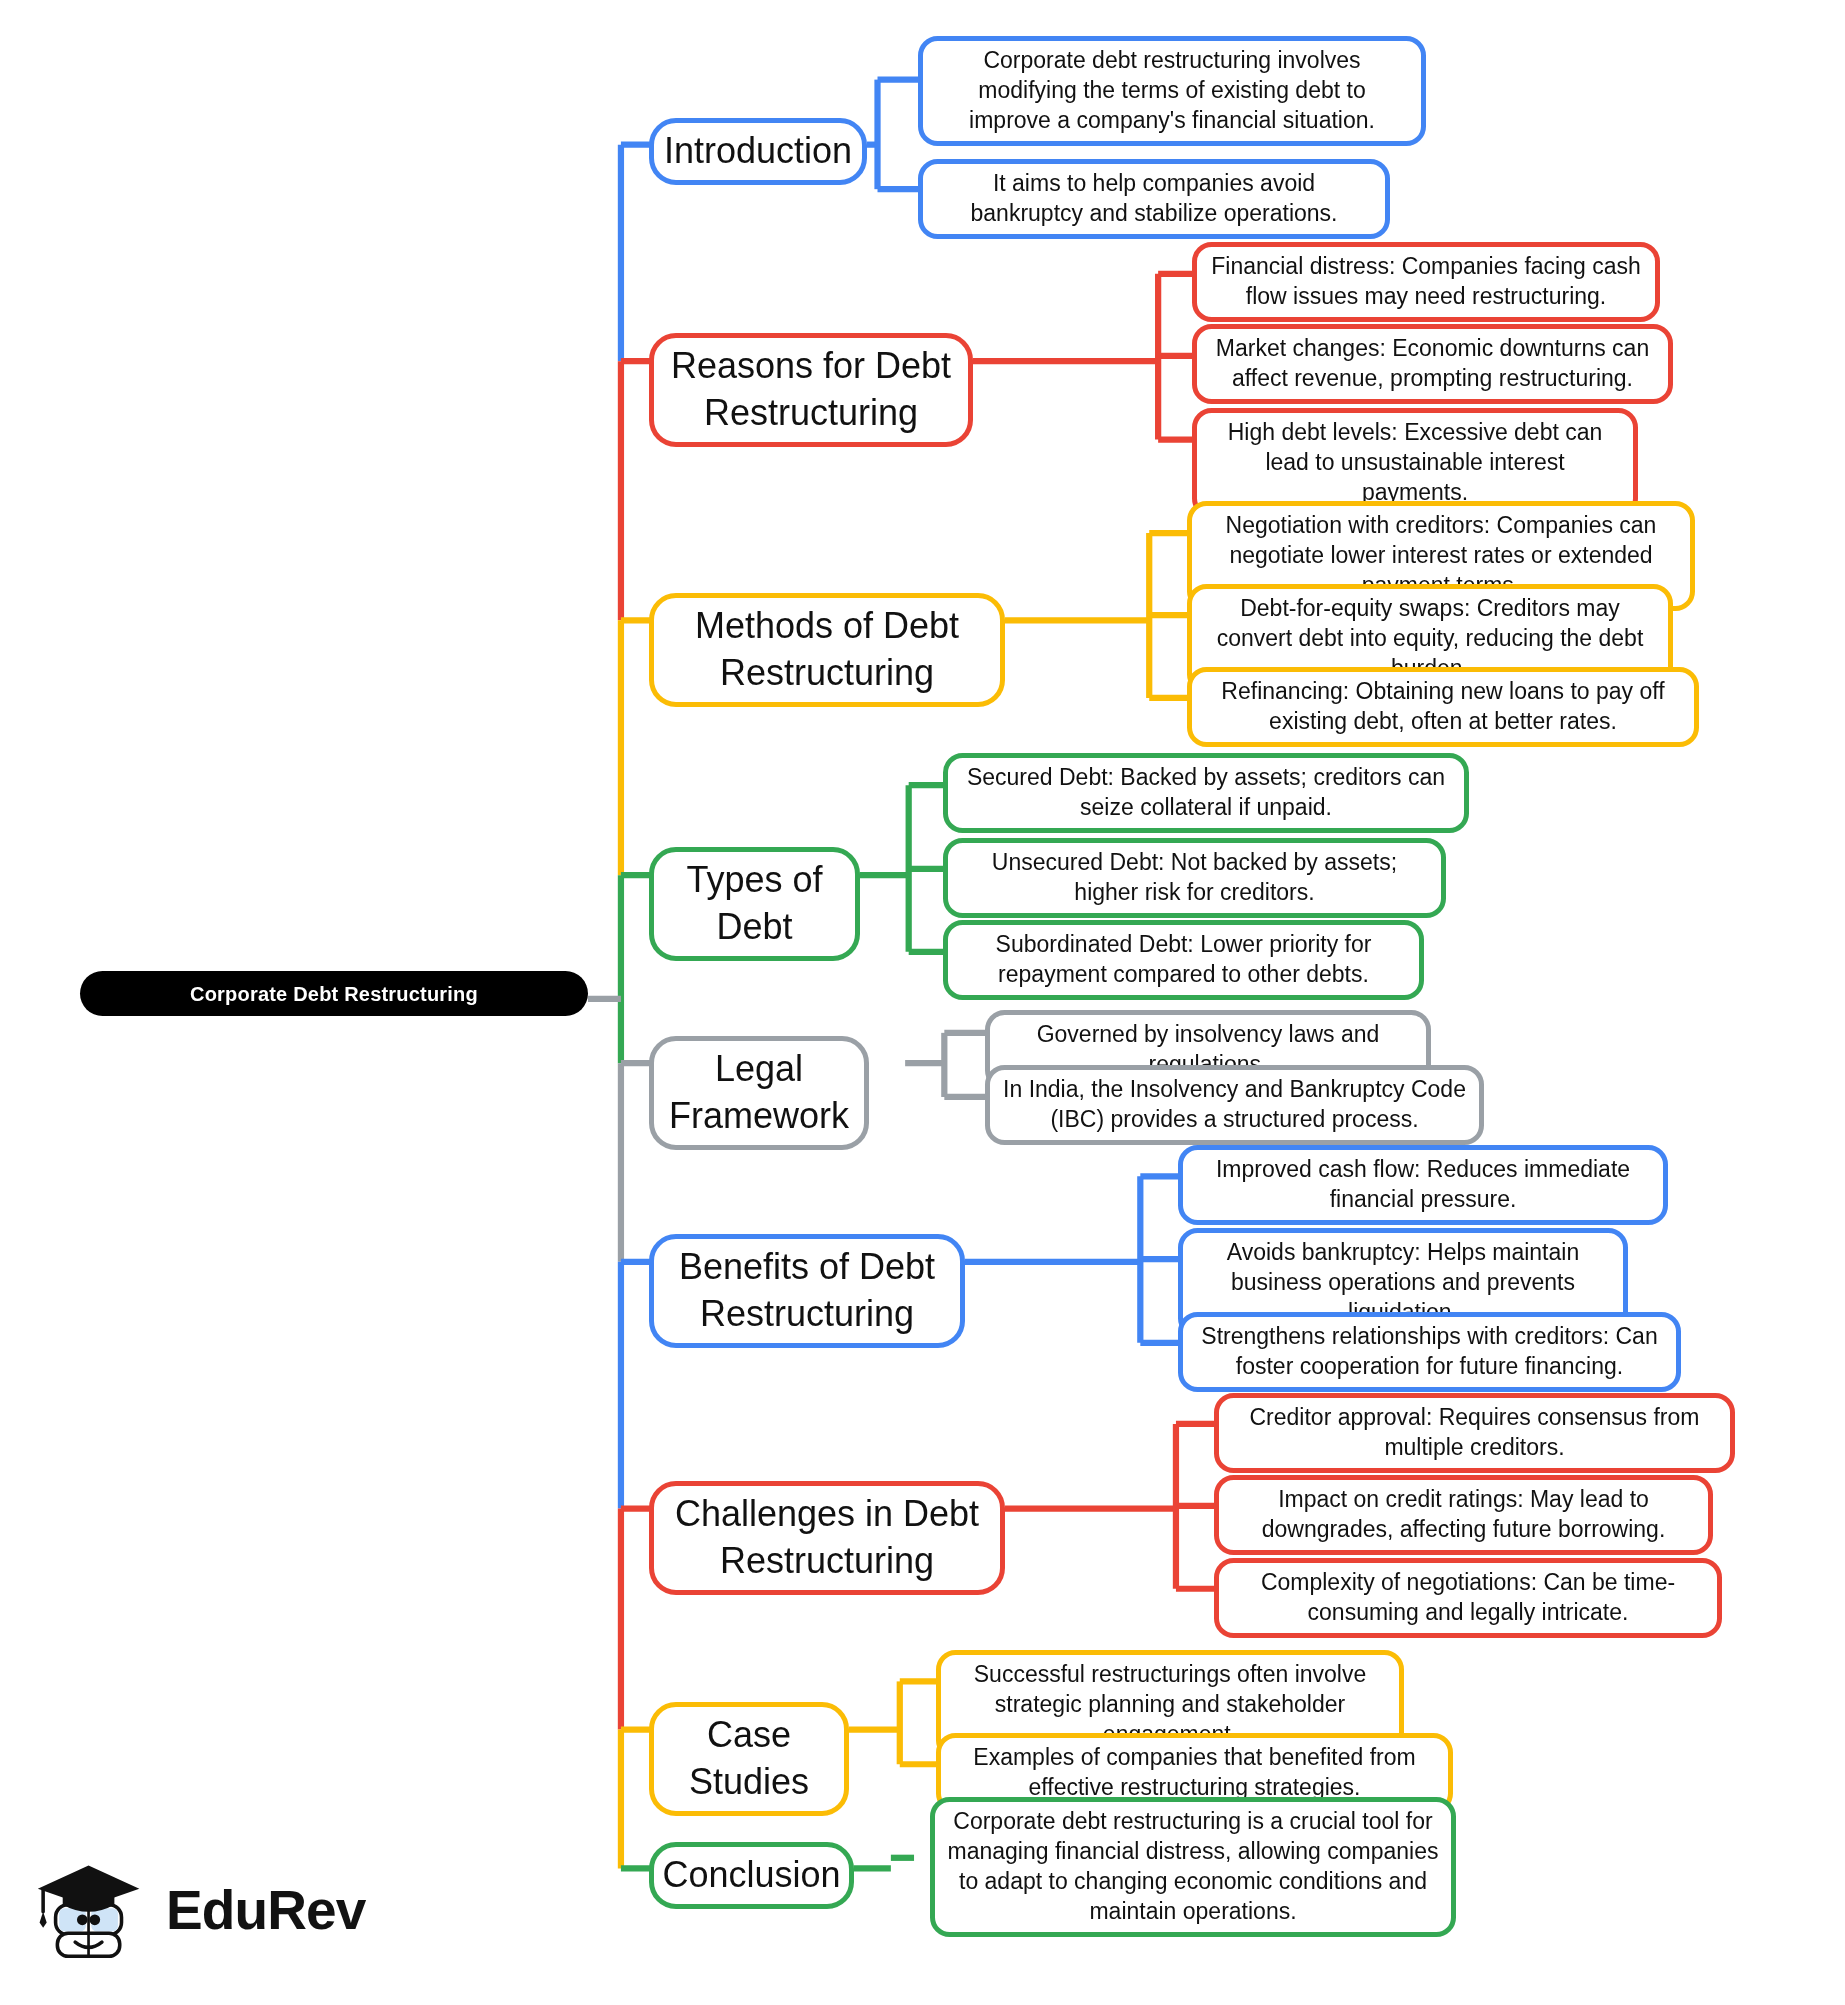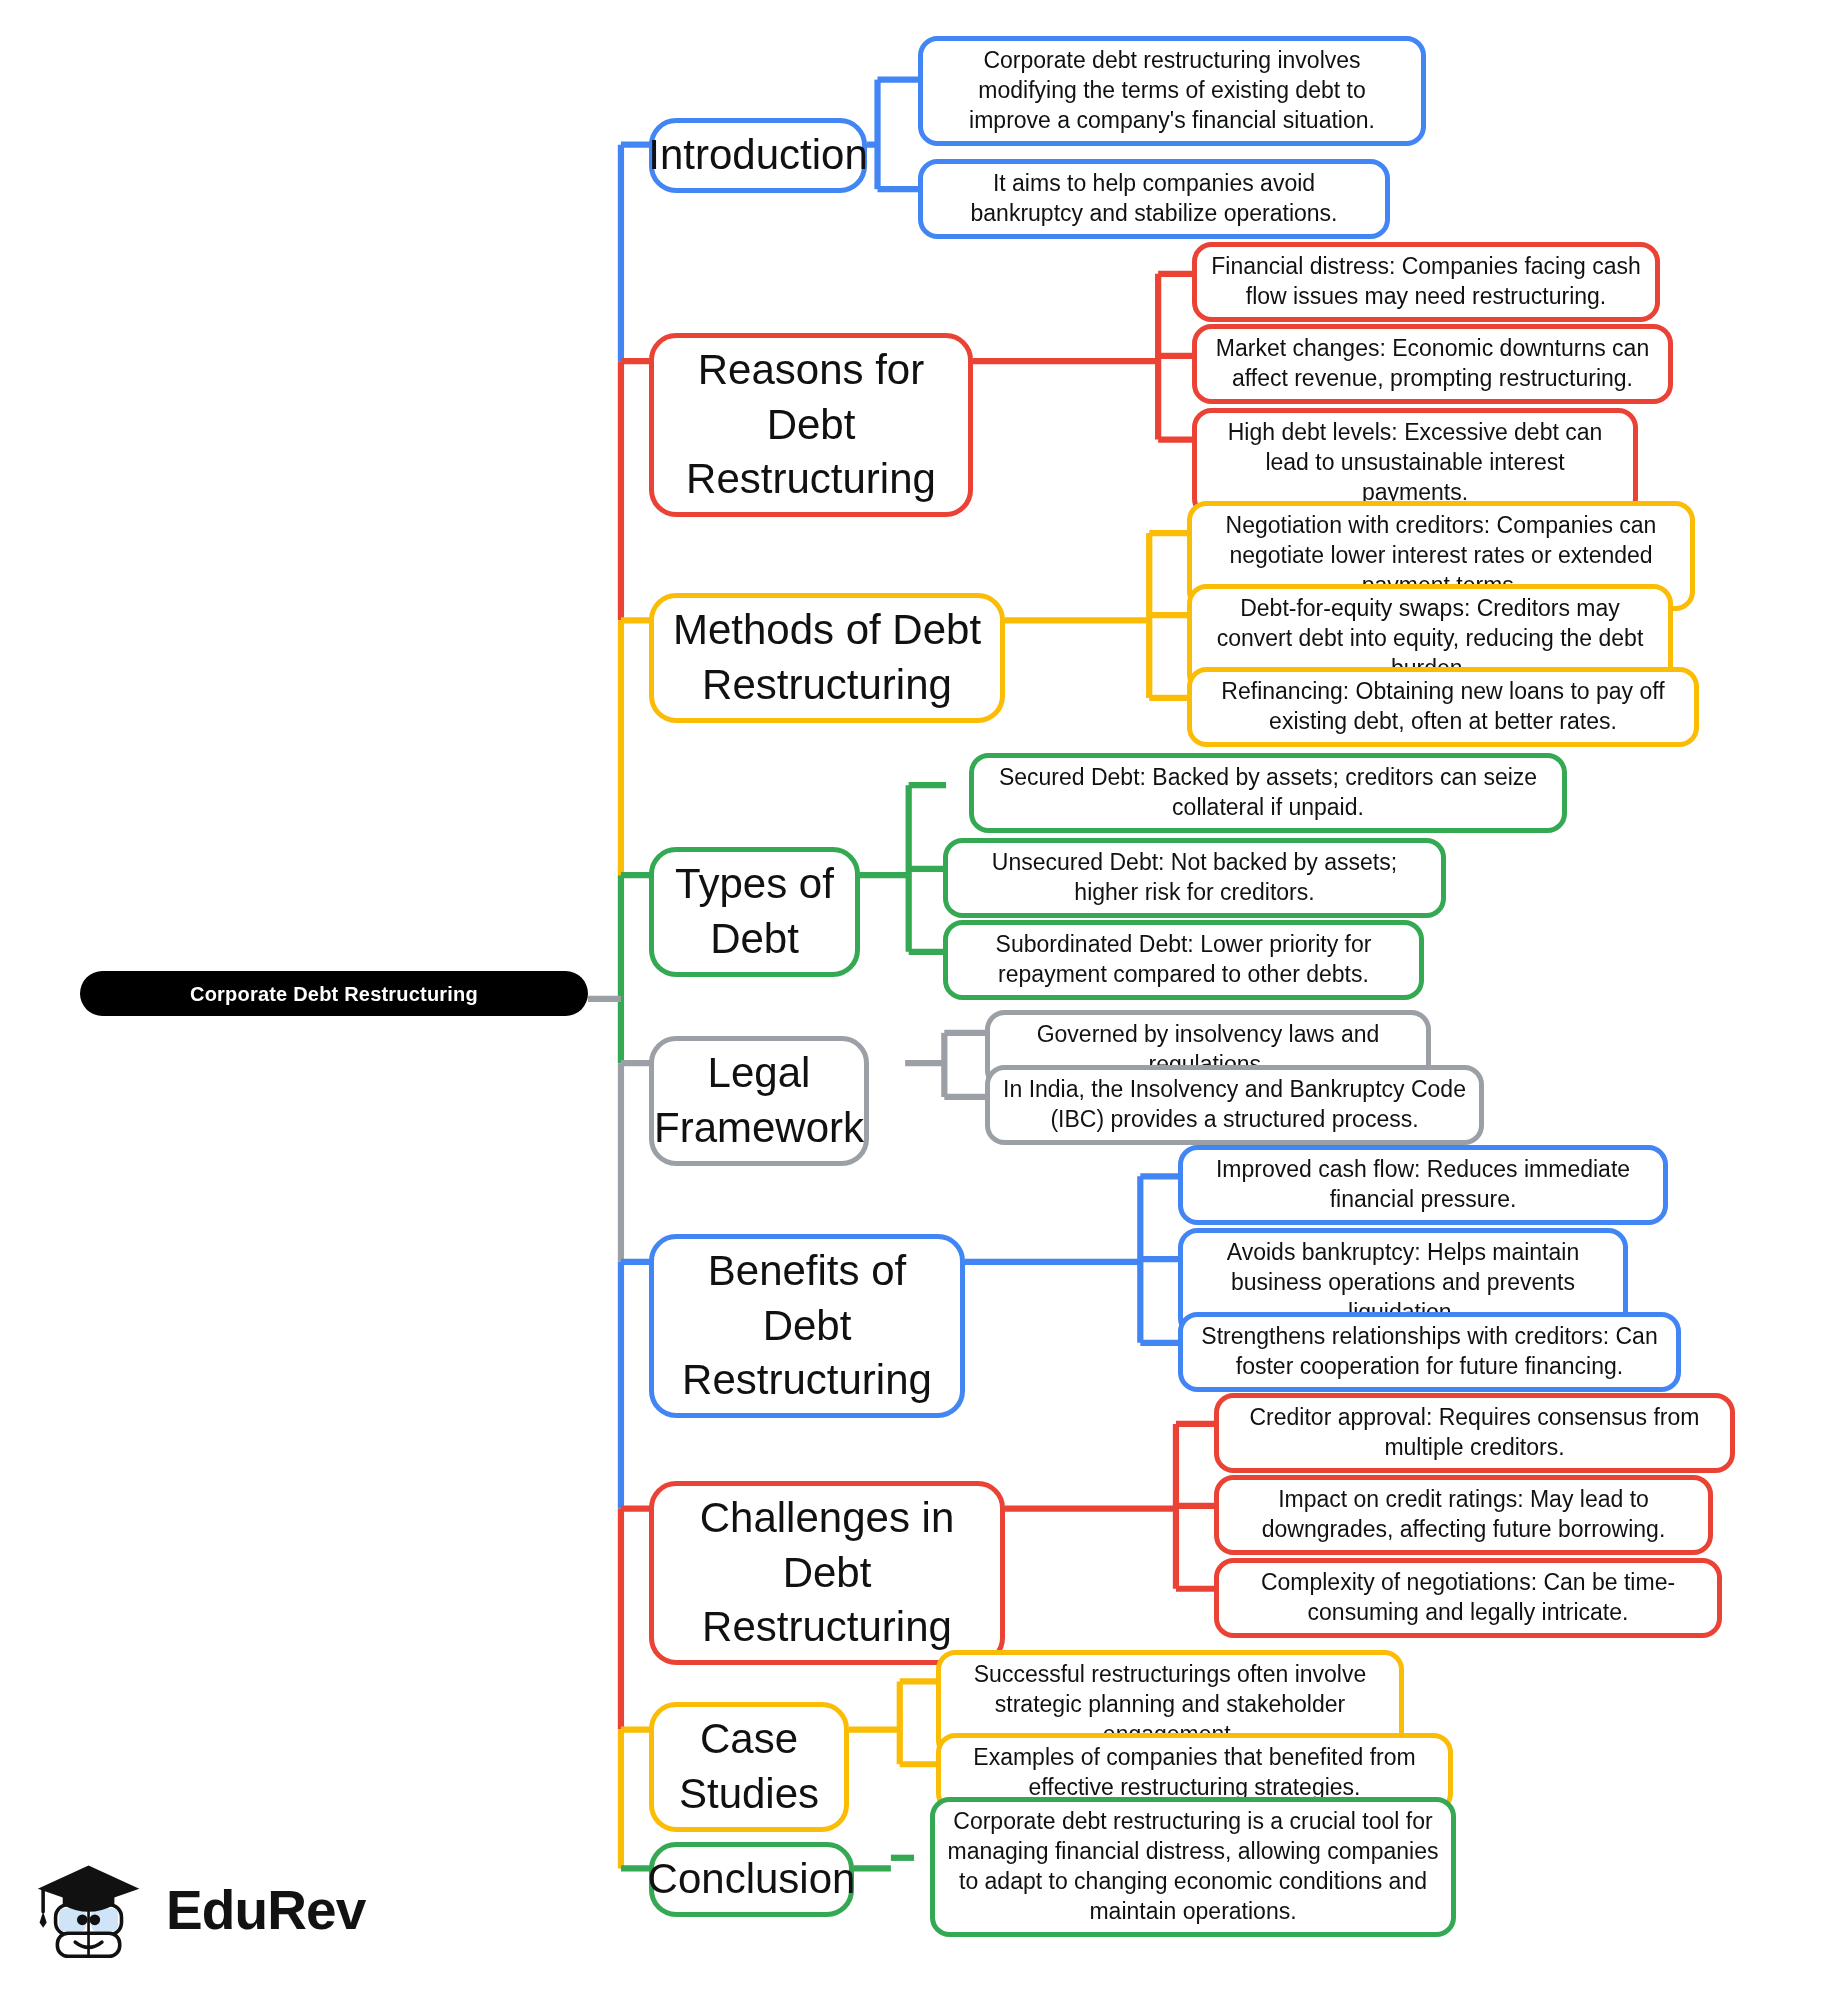--- a/index.html
+++ b/index.html
@@ -29,21 +29,21 @@
     background:#000000;
     border:none;
     border-radius:30px;
     color:#ffffff;
     font-weight:bold;
     font-size:20px;
     letter-spacing:0.2px;
     padding:9px 21.4px;
   }
   
-  .topic{ font-size:42px; border-radius:27px; }
+  .topic{ font-size:36px; border-radius:27px; }
   
   .leaf{ font-size:23px; border-radius:19.6px; }
 
   .c-blue  { border-color:#4285F4; }
   .c-red   { border-color:#EA4335; }
   .c-yellow{ border-color:#FBBC05; }
   .c-green { border-color:#34A853; }
   .c-gray  { border-color:#9AA0A6; }
 
   
@@ -121,21 +121,21 @@
       <div class="node leaf c-blue" style="left: 918px; top: 159px; width: 472px; min-height: 55px;">It aims to help companies avoid bankruptcy and stabilize operations.</div>
       <div class="node topic c-red" style="left: 649px; top: 333px; width: 324px; min-height: 50px;">Reasons for Debt Restructuring</div>
       <div class="node leaf c-red" style="left: 1192px; top: 242px; width: 468px; min-height: 57px;">Financial distress: Companies facing cash flow issues may need restructuring.</div>
       <div class="node leaf c-red" style="left: 1192px; top: 324px; width: 481px; min-height: 57px;">Market changes: Economic downturns can affect revenue, prompting restructuring.</div>
       <div class="node leaf c-red" style="left: 1192px; top: 408px; width: 446px; min-height: 57px;">High debt levels: Excessive debt can lead to unsustainable interest payments.</div>
       <div class="node topic c-yellow" style="left: 649px; top: 593px; width: 356px; min-height: 50px;">Methods of Debt Restructuring</div>
       <div class="node leaf c-yellow" style="left: 1187px; top: 501px; width: 508px; min-height: 59px;">Negotiation with creditors: Companies can negotiate lower interest rates or extended payment terms.</div>
       <div class="node leaf c-yellow" style="left: 1187px; top: 584px; width: 486px; min-height: 57px;">Debt-for-equity swaps: Creditors may convert debt into equity, reducing the debt burden.</div>
       <div class="node leaf c-yellow" style="left: 1187px; top: 667px; width: 512px; min-height: 57px;">Refinancing: Obtaining new loans to pay off existing debt, often at better rates.</div>
       <div class="node topic c-green" style="left: 649px; top: 847px; width: 211px; min-height: 50px;">Types of Debt</div>
-      <div class="node leaf c-green" style="left: 943px; top: 753px; width: 598px; min-height: 59px; margin-left: 26px;">Secured Debt: Backed by assets; creditors can seize collateral if unpaid.</div>
+      <div class="node leaf c-green" style="left: 943px; top: 753px; width: 526px; min-height: 59px;">Secured Debt: Backed by assets; creditors can seize collateral if unpaid.</div>
       <div class="node leaf c-green" style="left: 943px; top: 838px; width: 503px; min-height: 57px;">Unsecured Debt: Not backed by assets; higher risk for creditors.</div>
       <div class="node leaf c-green" style="left: 943px; top: 920px; width: 481px; min-height: 59px;">Subordinated Debt: Lower priority for repayment compared to other debts.</div>
       <div class="node topic c-gray" style="left: 649px; top: 1036px; width: 220px; min-height: 48px;">Legal Framework</div>
       <div class="node leaf c-gray" style="left: 985px; top: 1010px; width: 446px; min-height: 41px;">Governed by insolvency laws and regulations.</div>
       <div class="node leaf c-gray" style="left: 985px; top: 1065px; width: 499px; min-height: 59px;">In India, the Insolvency and Bankruptcy Code (IBC) provides a structured process.</div>
       <div class="node topic c-blue" style="left: 649px; top: 1234px; width: 316px; min-height: 50px;">Benefits of Debt Restructuring</div>
       <div class="node leaf c-blue" style="left: 1178px; top: 1145px; width: 490px; min-height: 57px;">Improved cash flow: Reduces immediate financial pressure.</div>
       <div class="node leaf c-blue" style="left: 1178px; top: 1228px; width: 450px; min-height: 57px;">Avoids bankruptcy: Helps maintain business operations and prevents liquidation.</div>
       <div class="node leaf c-blue" style="left: 1178px; top: 1312px; width: 503px; min-height: 57px;">Strengthens relationships with creditors: Can foster cooperation for future financing.</div>
       <div class="node topic c-red" style="left: 649px; top: 1481px; width: 356px; min-height: 50px;">Challenges in Debt Restructuring</div>

